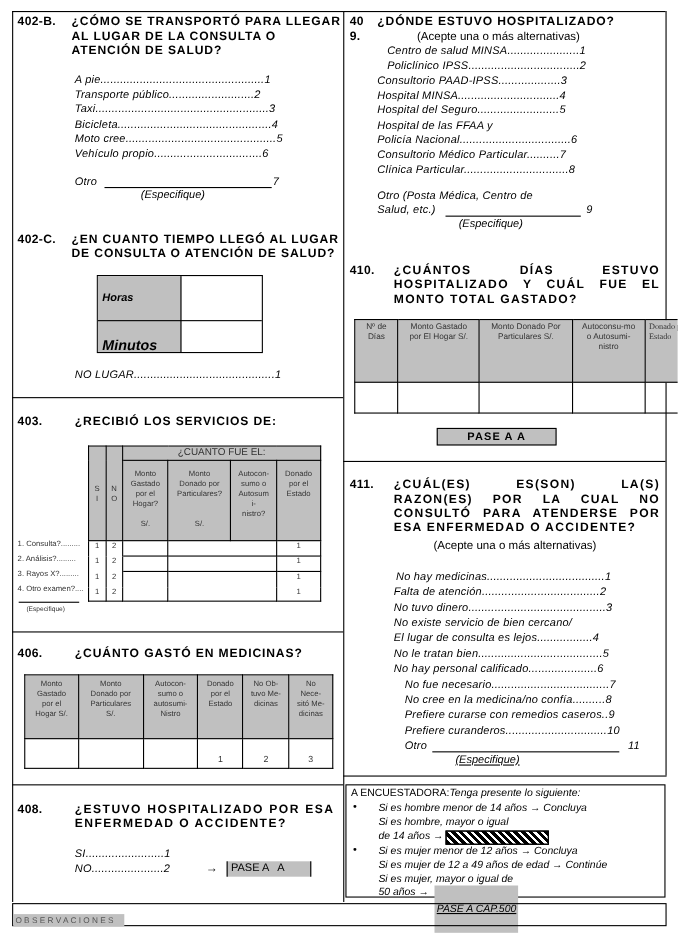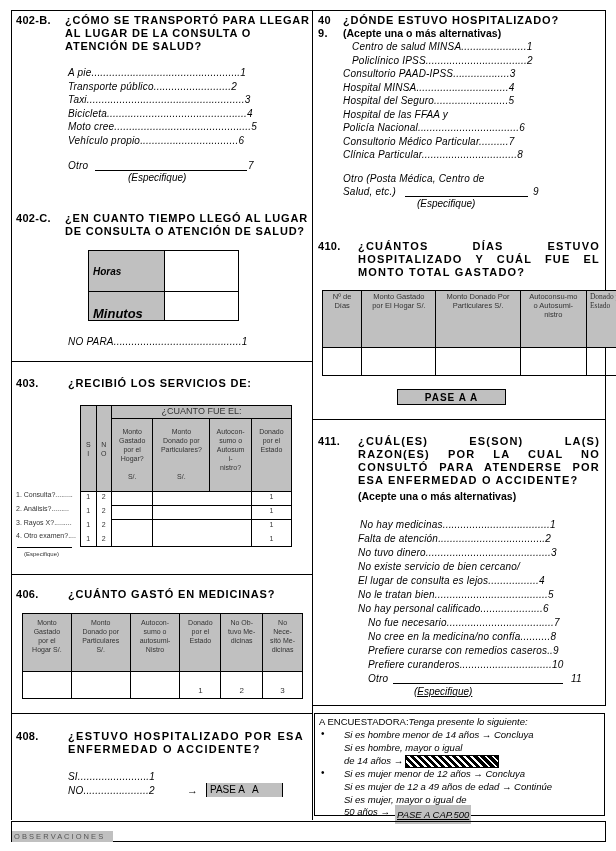--- a/index.html
+++ b/index.html
@@ -5,21 +5,21 @@
   html,body{margin:0;padding:0;background:#fff;}
   body{width:616px;height:851px;position:relative;overflow:hidden;font-family:"Liberation Sans",sans-serif;color:#000;}
   .abs{position:absolute;}
   .box{position:absolute;border:1.5px solid #000;box-sizing:border-box;}
   .hline{position:absolute;height:0;border-top:1.5px solid #000;}
   .vline{position:absolute;width:0;border-left:1.5px solid #000;}
   .qnum{position:absolute;font-weight:bold;font-size:11px;letter-spacing:0.3px;}
   .qtext{position:absolute;font-weight:bold;font-size:11px;letter-spacing:0.8px;line-height:13px;}
   .opt{position:absolute;font-style:italic;font-size:10px;letter-spacing:0.2px;white-space:nowrap;line-height:13.5px;}
   .sub{position:absolute;font-style:italic;font-size:10px;}
-  .bold-sm{position:absolute;font-weight:bold;font-size:10.5px;}
+  .bold-sm{position:absolute;font-weight:normal;font-size:10.5px;margin-left:36px;}
   table{border-collapse:collapse;position:absolute;}
   .tbl403 td,.tbl406 td,.tbl410 td{border:1px solid #000;text-align:center;vertical-align:top;padding:1px;box-sizing:border-box;}
   .tbl403 .hd,.tbl406 .hd,.tbl410 .hd{background:#c0c0c0;}
   .tiny{font-size:7px;color:#333;line-height:9px;}
   .graybtn{position:absolute;background:#c0c0c0;border:1px solid #000;box-sizing:border-box;text-align:center;}
 </style>
 </head>
 <body>
 
 <div class="vline" style="left:11px;top:10px;height:810px;"></div>
@@ -47,21 +47,21 @@
   <div class="qnum" style="left:16px;top:212px;">402-C.</div>
   <div class="qtext" style="left:65px;top:212px;width:245px;">¿EN CUANTO TIEMPO LLEGÓ AL LUGAR DE CONSULTA O ATENCIÓN DE SALUD?</div>
   <div class="box" style="left:88px;top:250px;width:151px;height:71px;border-width:1px;">
     <div class="abs" style="left:0;top:0;width:75px;height:100%;background:#c0c0c0;border-right:1px solid #000;"></div>
     <div class="abs" style="left:0;top:40px;width:100%;border-top:1px solid #000;"></div>
     <div class="abs" style="left:4px;top:15px;font-weight:bold;font-style:italic;font-size:10px;">Horas</div>
     <div class="abs" style="left:4px;top:55px;font-weight:bold;font-style:italic;font-size:13px;">Minutos</div>
     <div class="abs" style="left:76px;top:0;width:74px;height:40px;"></div>
     <div class="abs" style="left:76px;top:41px;width:74px;height:29px;"></div>
   </div>
-  <div class="opt" style="left:68px;top:335px;"><span>NO PARA</span><span>...........................................</span><span>1</span></div>
+  <div class="opt" style="left:68px;top:335px;"><span>NO LUGAR</span><span>...........................................</span><span>1</span></div>
 </section>
 <div class="hline" style="left:11px;top:361px;width:301px;"></div>
 
 <section>
   <div class="qnum" style="left:16px;top:377px;">403.</div>
   <div class="qtext" style="left:68px;top:377px;">¿RECIBIÓ LOS SERVICIOS DE:</div>
 
   <table class="tbl403" style="left:80px;top:405px;width:212px;font-size:7px;color:#333;">
     <colgroup>
         <col style="width:16px">
@@ -246,18 +246,18 @@
   <div class="abs" style="left:6px;top:14px;font-size:10px;">•</div>
   <div class="abs" style="left:29px;top:15px;font-size:9.5px;font-style:italic;white-space:nowrap;">Si es hombre menor de 14 años → Concluya</div>
   <div class="abs" style="left:29px;top:28px;font-size:9.5px;font-style:italic;white-space:nowrap;">Si es hombre, mayor o igual</div>
   <div class="abs" style="left:29px;top:41px;font-size:9.5px;font-style:italic;white-space:nowrap;">de 14 años →</div>
   <div class="abs" style="left:90px;top:41px;width:92px;height:11px;background:repeating-linear-gradient(45deg,#000 0 3px,#fff 3px 5px),#000;border:1px solid #000;"></div>
   <div class="abs" style="left:6px;top:53px;font-size:10px;">•</div>
   <div class="abs" style="left:29px;top:54px;font-size:9.5px;font-style:italic;white-space:nowrap;">Si es mujer menor de 12 años → Concluya</div>
   <div class="abs" style="left:29px;top:67px;font-size:9.5px;font-style:italic;white-space:nowrap;">Si es mujer de 12 a 49 años de edad → Continúe</div>
   <div class="abs" style="left:29px;top:80px;font-size:9.5px;font-style:italic;white-space:nowrap;">Si es mujer, mayor o igual de</div>
   <div class="abs" style="left:29px;top:92px;font-size:9.5px;font-style:italic;white-space:nowrap;">50 años →</div>
-  <div class="abs" style="left:80px;top:91px;background:#c0c0c0;font-size:9.5px;font-style:italic;padding:4px 2px;text-decoration:underline;white-space:nowrap;">PASE A CAP.500</div>
+  <div class="abs" style="left:80px;top:91px;background:#c0c0c0;font-size:9.5px;font-style:italic;padding:16px 2px;text-decoration:underline;white-space:nowrap;">PASE A CAP.500</div>
 </div>
 
 <div class="box" style="left:11px;top:821px;width:595px;height:21px;border-width:1px;">
   <div class="abs" style="left:0;top:9px;background:#c0c0c0;color:#555;font-size:7.5px;padding:0 10px 0 2px;height:11px;line-height:11px;white-space:nowrap;">O B S E R V A C I O N E S</div>
 </div>
 
 </body></html>

